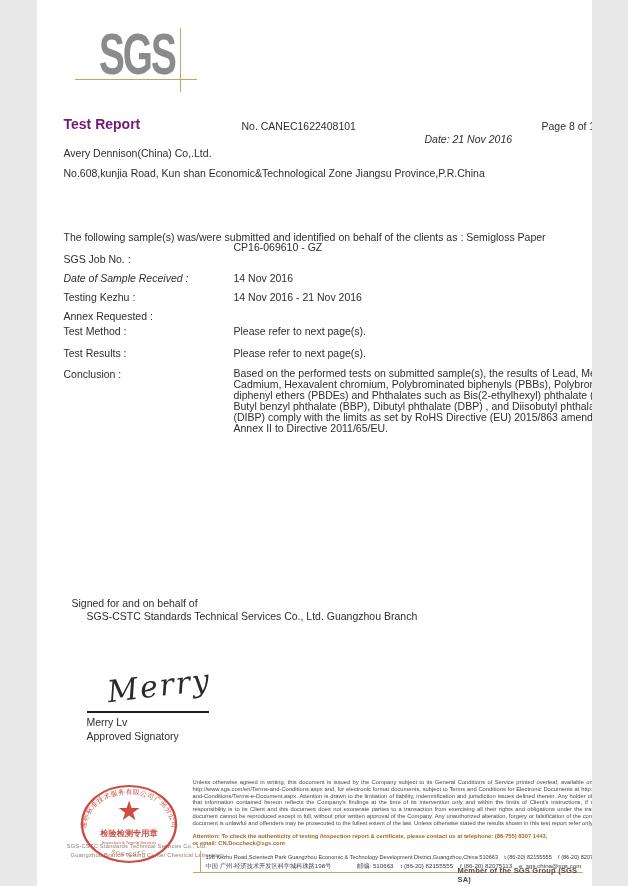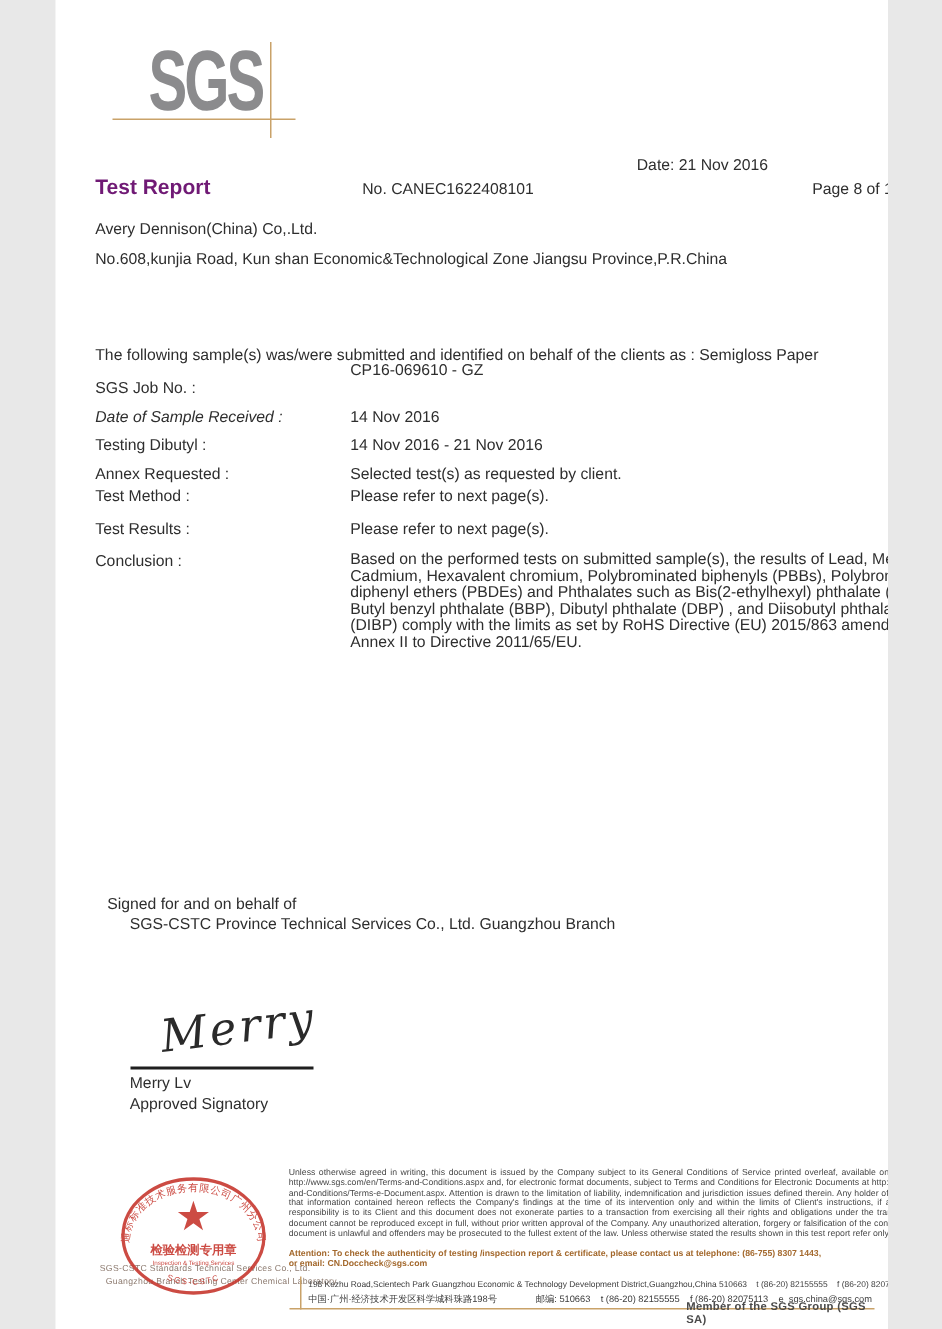--- a/index.html
+++ b/index.html
@@ -51,51 +51,50 @@
 <body>
 
 <div id="page">
 
   <div id="logo" class="abs">SGS</div>
   <div class="abs tan" style="left:38px;top:79px;width:122px;height:1px;"></div>
   <div class="abs tan" style="left:143px;top:28px;width:1px;height:64px;"></div>
 
   <div id="title" class="abs">Test Report</div>
   <div class="abs t" style="left:205px;top:120px;">No. CANEC1622408101</div>
-  <div class="abs t" style="left:388px;top:104px;">Date: 21 Nov 2016</div>
+  <div class="abs t" style="left:388px;top:133px;font-style:italic;">Date: 21 Nov 2016</div>
   <div class="abs t" style="left:505px;top:120px;">Page 8 of 12</div>
 
   <div class="abs t" style="left:27px;top:147px;">Avery Dennison(China) Co,.Ltd.</div>
   <div class="abs t" style="left:27px;top:167px;">No.608,kunjia Road, Kun shan Economic&amp;Technological Zone Jiangsu Province,P.R.China</div>
 
   <div class="abs t" style="left:27px;top:231px;">The following sample(s) was/were submitted and identified on behalf of the clients as : Semigloss Paper</div>
 
   <div class="abs t flabel" style="top:253px;">SGS Job No. :</div>
   <div class="abs t fvalue" style="top:241px;">CP16-069610 - GZ</div>
 
   <div class="abs t flabel" style="top:272px;font-style:italic;">Date of Sample Received :</div>
   <div class="abs t fvalue" style="top:272px;">14 Nov 2016</div>
 
-  <div class="abs t flabel" style="top:291px;">Testing Dibutyl :</div>
+  <div class="abs t flabel" style="top:291px;">Testing Kezhu :</div>
   <div class="abs t fvalue" style="top:291px;">14 Nov 2016 - 21 Nov 2016</div>
 
   <div class="abs t flabel" style="top:310px;">Annex Requested :</div>
-  <div class="abs t fvalue" style="top:310px;">Selected test(s) as requested by client.</div>
 
   <div class="abs t flabel" style="top:325px;">Test Method :</div>
   <div class="abs t fvalue" style="top:325px;">Please refer to next page(s).</div>
 
   <div class="abs t flabel" style="top:347px;">Test Results :</div>
   <div class="abs t fvalue" style="top:347px;">Please refer to next page(s).</div>
 
   <div class="abs t flabel" style="top:368px;">Conclusion :</div>
   <div id="conclusion-value" class="abs">Based on the performed tests on submitted sample(s), the results of Lead, Mercury, Cadmium, Hexavalent chromium, Polybrominated biphenyls (PBBs), Polybrominated diphenyl ethers (PBDEs) and Phthalates such as Bis(2-ethylhexyl) phthalate (DEHP) , Butyl benzyl phthalate (BBP), Dibutyl phthalate (DBP) , and Diisobutyl phthalate (DIBP) comply with the limits as set by RoHS Directive (EU) 2015/863 amending Annex II to Directive 2011/65/EU.</div>
 
   <div class="abs t" style="left:35px;top:597px;">Signed for and on behalf of</div>
-  <div class="abs t" style="left:50px;top:610px;">SGS-CSTC Province Technical Services Co., Ltd. Guangzhou Branch</div>
+  <div class="abs t" style="left:50px;top:610px;">SGS-CSTC Standards Technical Services Co., Ltd. Guangzhou Branch</div>
   <div id="sig-script" class="abs">Merry</div>
   <div id="sig-line" class="abs"></div>
   <div class="abs t" style="left:50px;top:716px;">Merry Lv</div>
   <div class="abs t" style="left:50px;top:730px;">Approved Signatory</div>
 
   <div class="abs overlay-gray" style="left:30px;top:843px;">SGS-CSTC Standards Technical Services Co., Ltd.</div>
   <div class="abs overlay-gray" style="left:34px;top:852px;">Guangzhou Branch Testing Center Chemical Laboratory</div>
 
   <svg id="stamp" class="abs" width="100" height="80" viewBox="0 0 100 80">
     <ellipse cx="50" cy="40" rx="47" ry="38" fill="none" stroke="#c5332a" stroke-width="2.2"></ellipse>

